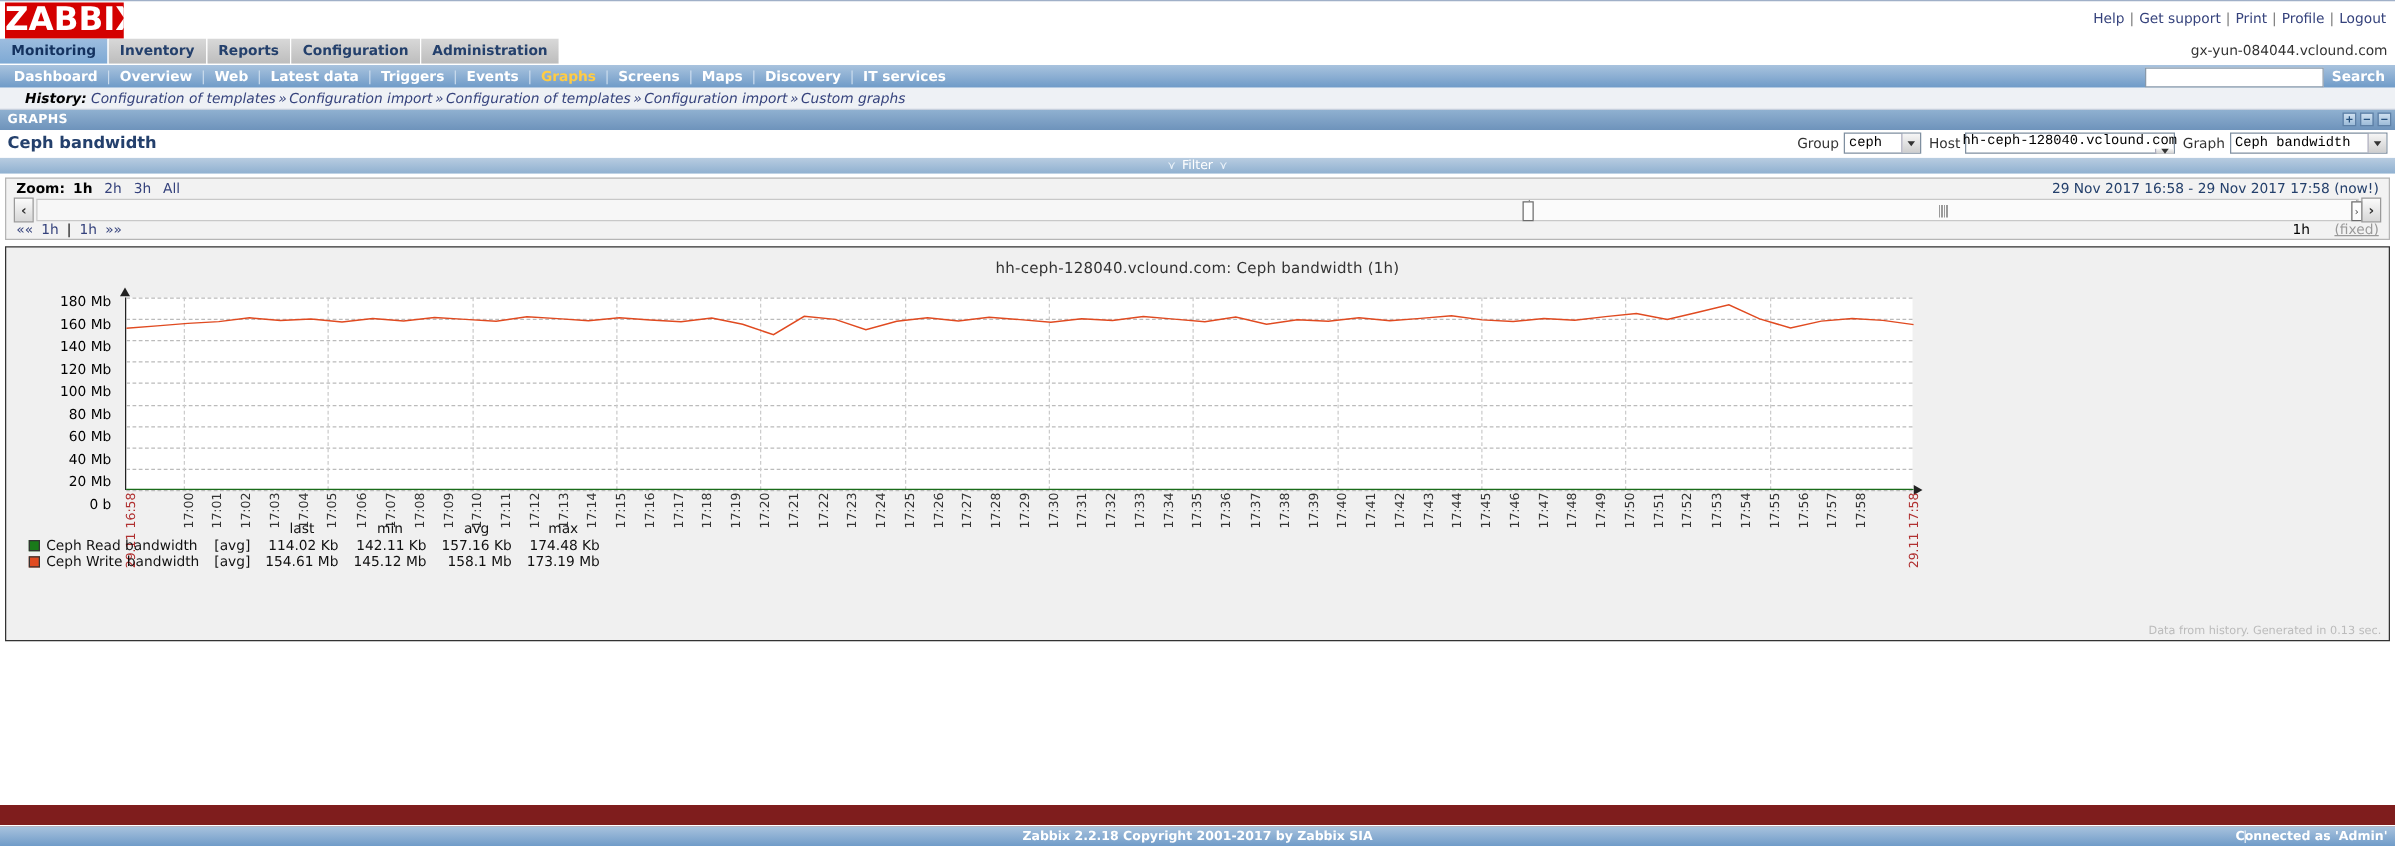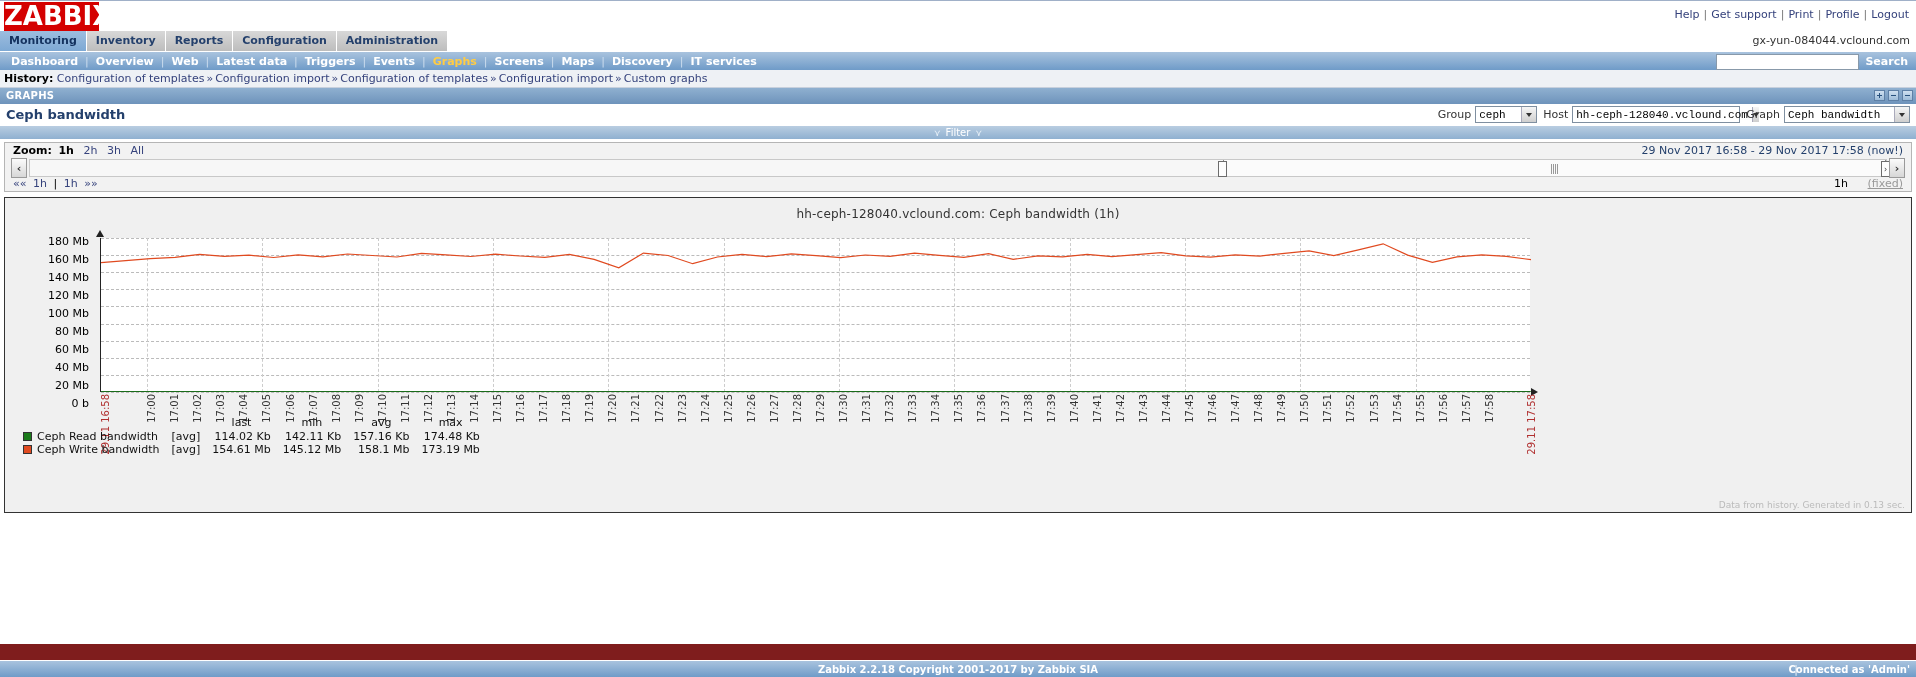--- a/index.html
+++ b/index.html
@@ -112,24 +112,25 @@
     padding: 0 6px; text-decoration: none; line-height: 17px;
   }
 
   
   .history {
     height: 18px;
     line-height: 18px;
     background: #eef1f5;
     font-size: 11px;
     color: #333;
-    padding-left: 4px;
+    padding-left: 20px;
     border-bottom: 1px solid #c7d0dd;
     white-space: nowrap;
     overflow: hidden;
+    font-style: italic;
   }
   .history b { color: #000; }
   .history a { color: #35427c; text-decoration: none; }
   .history .arrow { color: #35427c; padding: 0 2px; }
 
   
   .pageheader {
     height: 16px;
     background: linear-gradient(#8fb0d0, #6e93bb);
     color: #ffffff;
@@ -199,21 +200,21 @@
     display: flex; align-items: center; justify-content: center;
   }
   .fauxselect .arrowbtn i {
     display: block;
     width: 0; height: 0;
     border-left: 3px solid transparent;
     border-right: 3px solid transparent;
     border-top: 4px solid #333;
   }
   .sel-group { width: 62px; }
-  .sel-host  { width: 168px; }
+  .sel-host  { width: 168px; flex-direction: column; }
   .sel-graph { width: 126px; }
 
   
   .filterbar {
     height: 14px;
     background: linear-gradient(#b9cde1, #8fb0d0);
     text-align: center;
     font-size: 10px;
     color: #ffffff;
     line-height: 14px;

